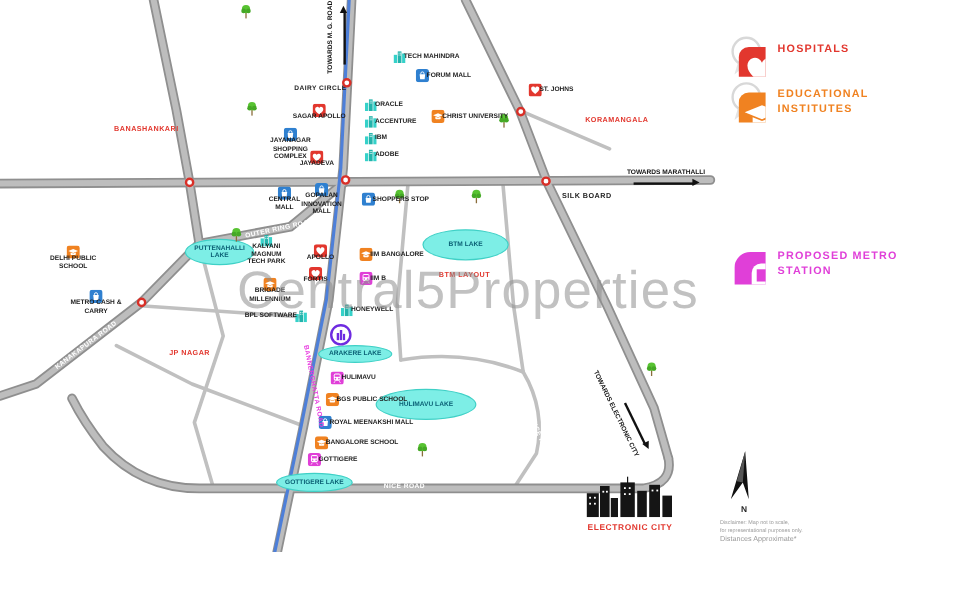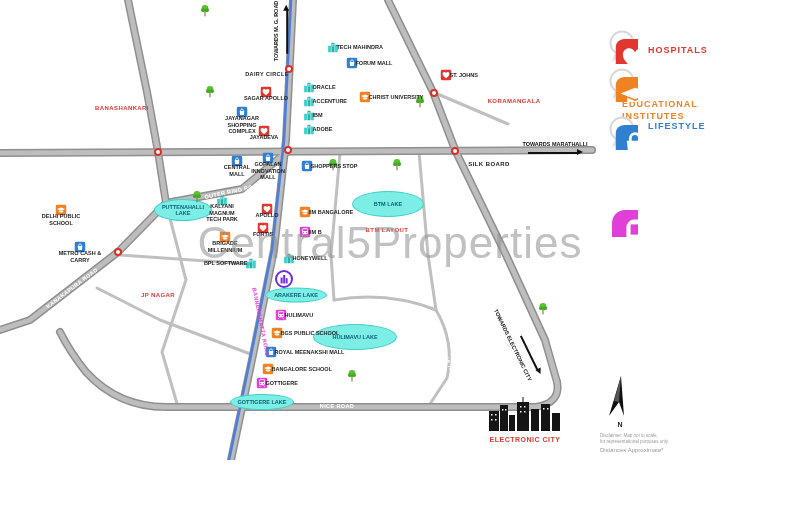--- a/index.html
+++ b/index.html
@@ -453,74 +453,61 @@
       <div class="n">N</div>
     </div>
 
     <div class="disclaimer">
       <div class="disc-s">Disclaimer: Map not to scale,</div>
       <div class="disc-s">for representational purposes only.</div>
       <div class="disc-b">Distances Approximate*</div>
     </div>
 
     <div class="legend" id="legend">
-        <div class="lg-item" style="left: 8px; top: 30px; align-items: flex-end;">
+        <div class="lg-item" style="left: 8px; top: 30px;">
           <div class="lg-bubble"><svg width="30" height="34" viewBox="0 0 30 34">
       <circle cx="14" cy="13" r="11.5" fill="#fff" stroke="#d8d8d8" stroke-width="2"></circle>
       <path d="M7,22 L4,32 L13,25 Z" fill="#e4e4e4"></path>
       <g transform="translate(7.5,6.5) scale(1.3)">
                 <svg viewBox="0 0 10 10">
                   <rect width="10" height="10" rx="2.2" fill="#e2372e"></rect>
                   <path d="M5 8C3 6.4 1.9 5.3 1.9 4.1a1.6 1.6 0 0 1 3.1-.7A1.6 1.6 0 0 1 8.1 4.1C8.1 5.3 7 6.4 5 8z" fill="#fff"></path>
                 </svg>
               </g>
     </svg></div>
           <div class="lg-label" style="color: rgb(226, 55, 46);">HOSPITALS</div>
         </div>
-        <div class="lg-item" style="left: 8px; top: 68px; flex-direction: column;">
+        <div class="lg-item" style="left: 8px; top: 68px;">
           <div class="lg-bubble"><svg width="30" height="34" viewBox="0 0 30 34">
       <circle cx="14" cy="13" r="11.5" fill="#fff" stroke="#d8d8d8" stroke-width="2"></circle>
       <path d="M7,22 L4,32 L13,25 Z" fill="#e4e4e4"></path>
       <g transform="translate(7.5,6.5) scale(1.3)">
                 <svg viewBox="0 0 10 10">
                   <rect width="10" height="10" rx="2.2" fill="#f08221"></rect>
                   <path d="M1.3 4.2 5 2.7l3.7 1.5L5 5.7z" fill="#fff"></path>
                   <path d="M3 5.3v1.5c0 .6 4 .6 4 0V5.3L5 6.1z" fill="#fff"></path>
                 </svg>
               </g>
     </svg></div>
           <div class="lg-label" style="color: rgb(240, 130, 33);">EDUCATIONAL INSTITUTES</div>
-        </div>
-        <div class="lg-item" style="left: 8px; top: 116px;">
-          <div class="lg-bubble"><svg width="30" height="34" viewBox="0 0 30 34">
-      <circle cx="14" cy="13" r="11.5" fill="#fff" stroke="#d8d8d8" stroke-width="2"></circle>
-      <path d="M7,22 L4,32 L13,25 Z" fill="#e4e4e4"></path>
-      <g transform="translate(7.5,6.5) scale(1.3)">
-                <svg viewBox="0 0 10 10">
-                  <rect width="10" height="10" rx="2.2" fill="#2f80d0"></rect>
-                  <path d="M2.9 4h4.2l-.4 3.7H3.3z" fill="#fff"></path>
-                  <path d="M3.8 4.1V3.4a1.2 1.2 0 0 1 2.4 0v.7" stroke="#fff" stroke-width=".7" fill="none"></path>
-                </svg>
-              </g>
-    </svg></div>
-          <div class="lg-label" style="color: rgb(47, 128, 208);">LIFESTYLE</div>
         </div>
         <div class="lg-item" style="left: 8px; top: 203px;">
           <div class="lg-bubble"><svg width="30" height="34" viewBox="0 0 30 34">
       <g transform="translate(4,3) scale(2)">
                 <svg viewBox="0 0 10 10">
                   <rect width="10" height="10" rx="2.2" fill="#e03fd8"></rect>
                   <rect x="2.4" y="1.6" width="5.2" height="5.4" rx="1.3" fill="#fff"></rect>
                   <rect x="3.1" y="2.4" width="3.8" height="1.7" fill="#e03fd8"></rect>
                   <circle cx="3.7" cy="5.5" r=".6" fill="#e03fd8"></circle>
                   <circle cx="6.3" cy="5.5" r=".6" fill="#e03fd8"></circle>
                   <path d="M3.4 7.4 2.5 8.8 M6.6 7.4 7.5 8.8" stroke="#fff" stroke-width=".6"></path>
                 </svg>
               </g>
     </svg></div>
+          <div class="lg-label" style="color: rgb(224, 63, 216);">PROPOSED METRO STATION</div>
         </div>
       </div>
   </div>
 
   <div class="bottombar">
     
     
     
   </div>
 

